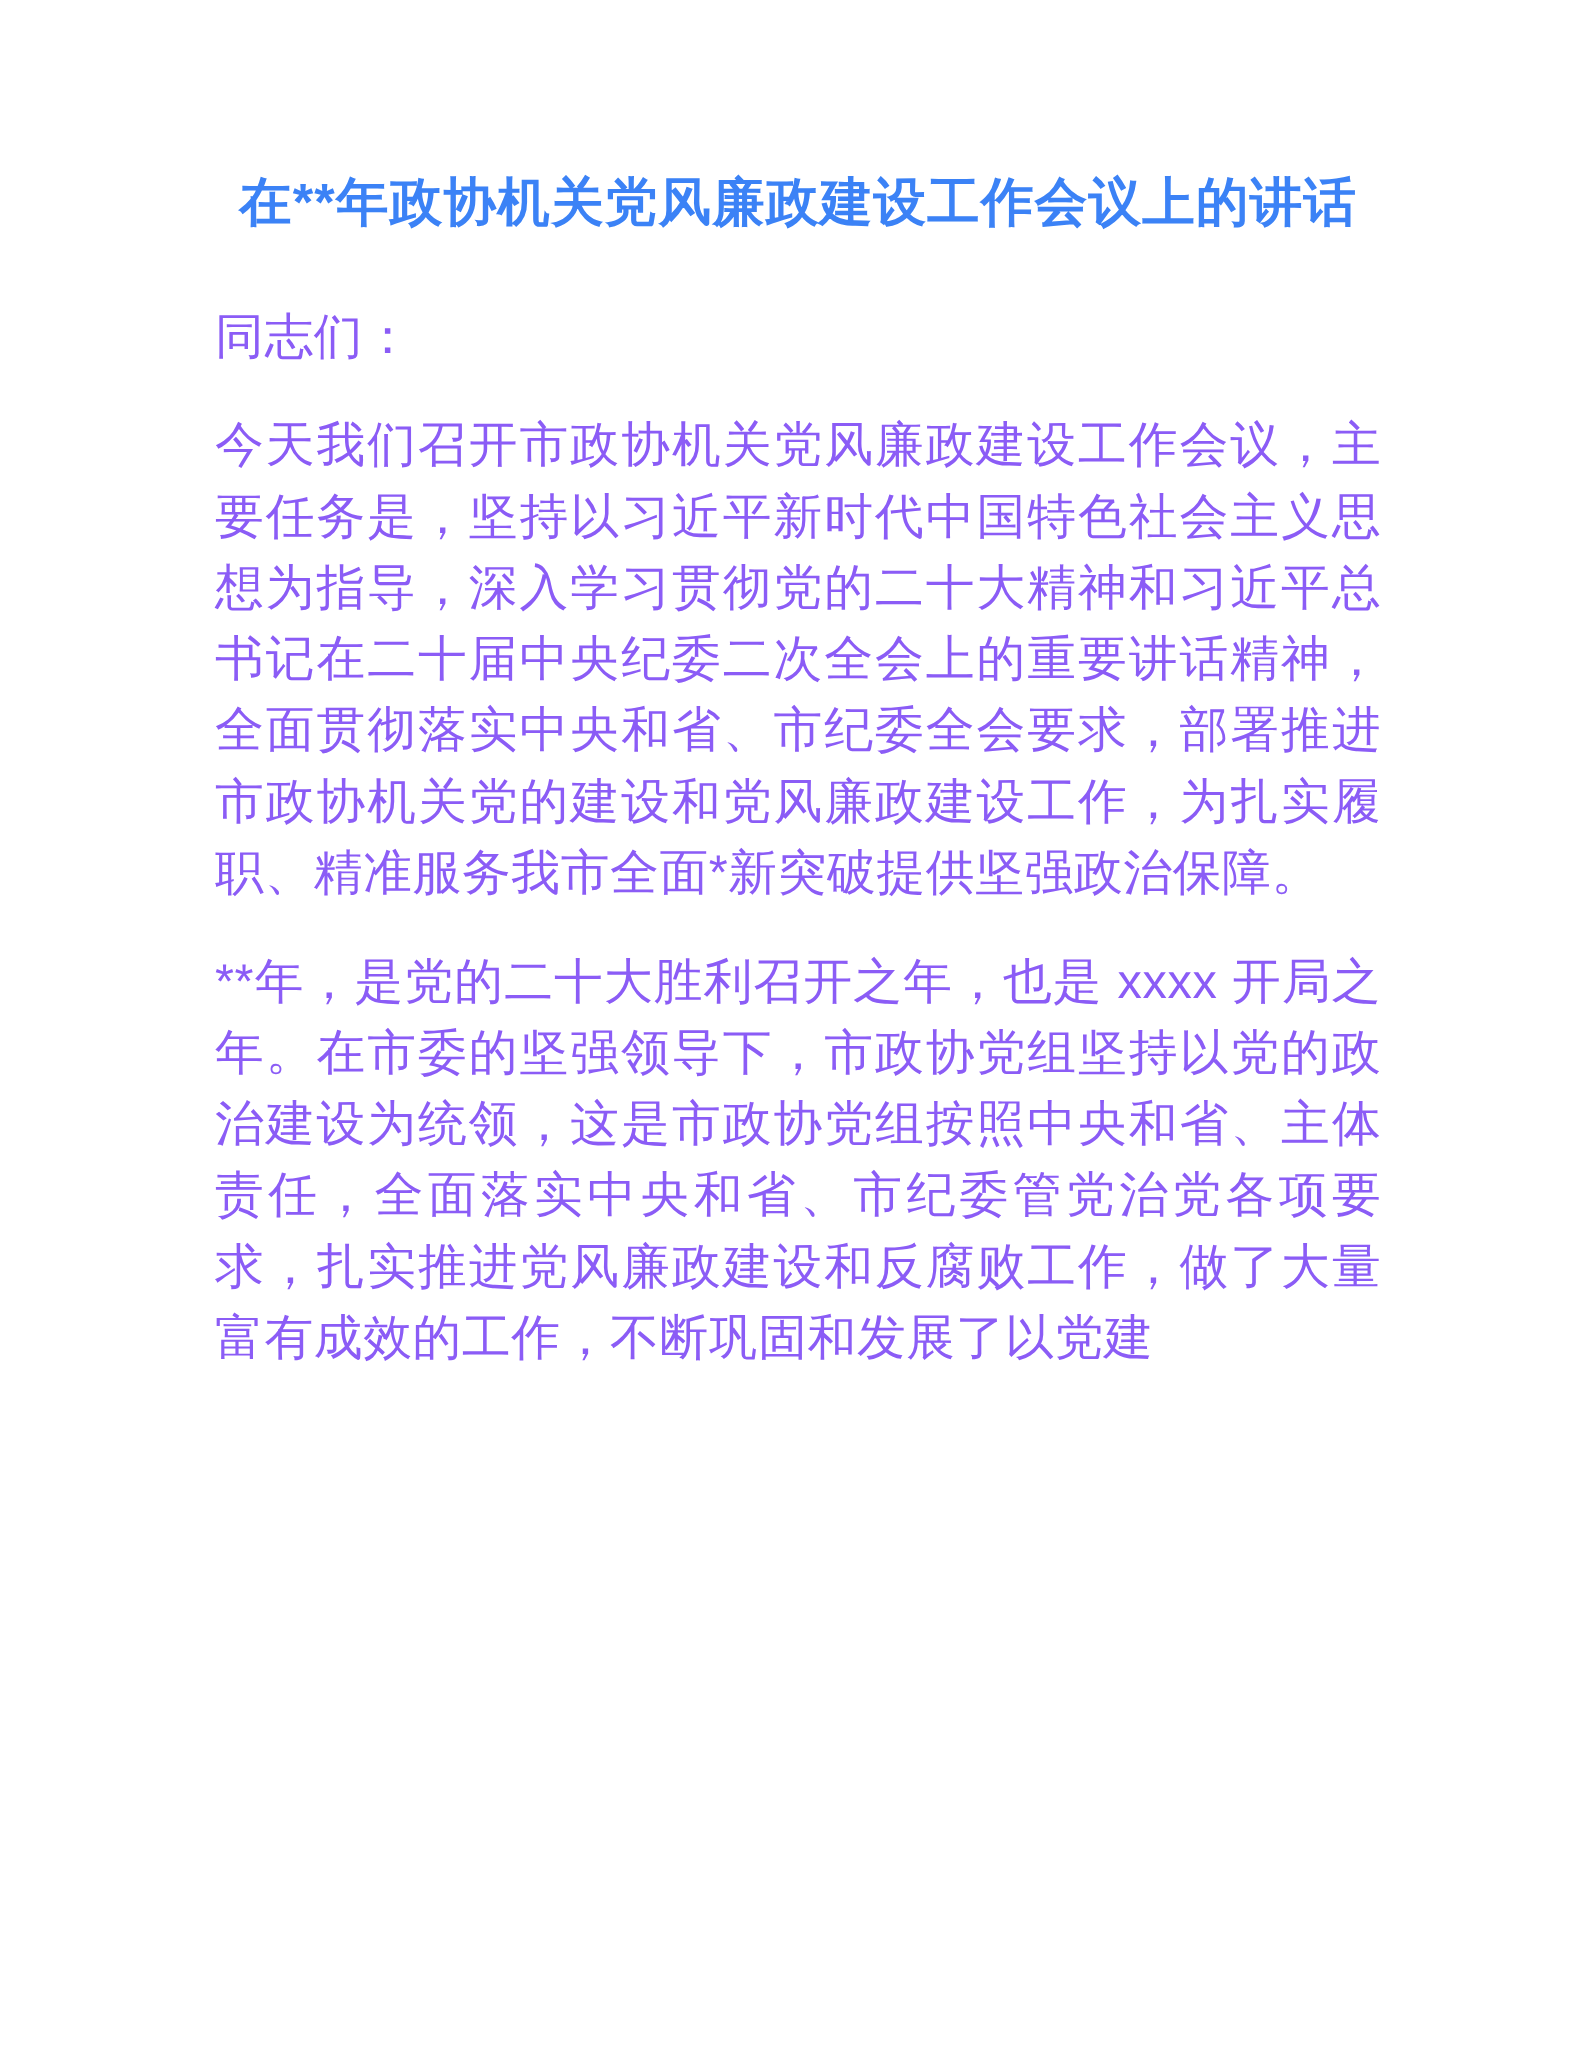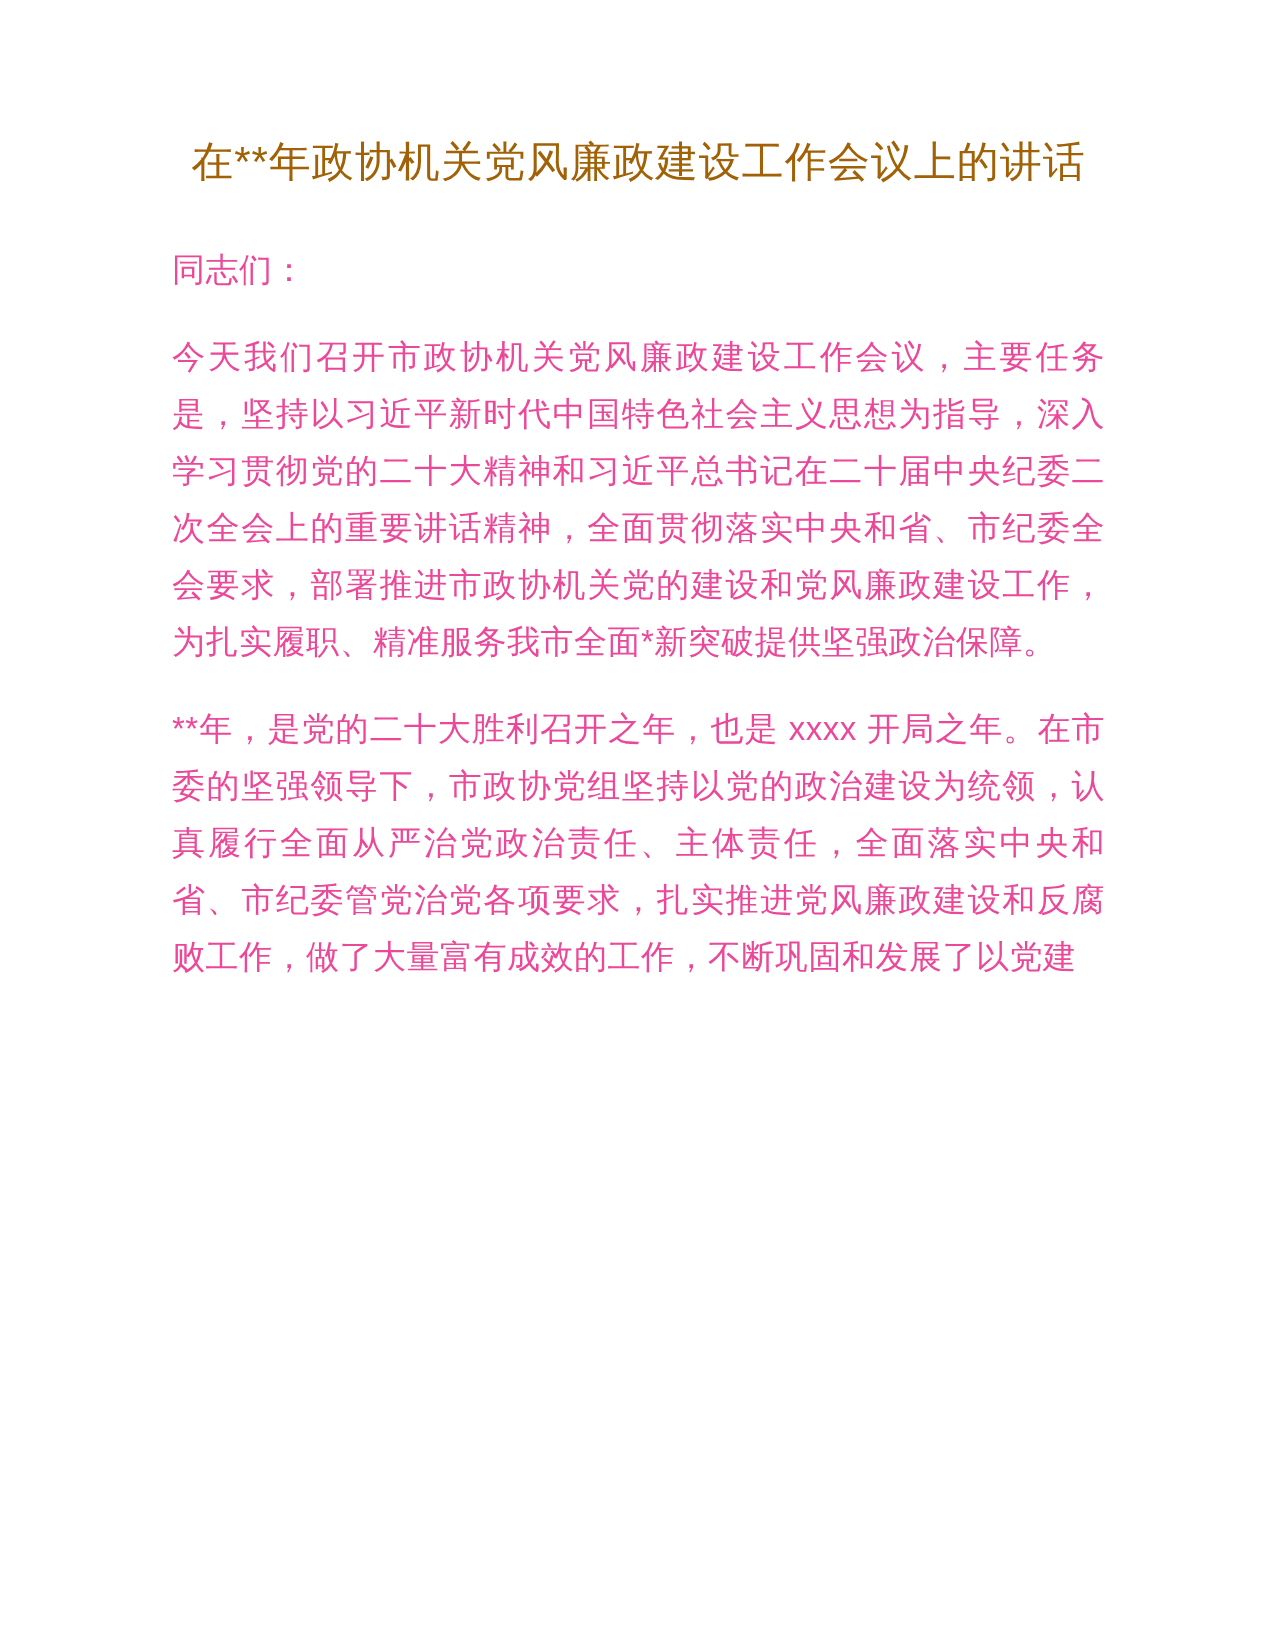--- a/index.html
+++ b/index.html
@@ -15,45 +15,45 @@
     background: #ffffff;
     box-sizing: border-box;
     padding: 128px 170px 0 172px;
     overflow: hidden;
     font-family: "Liberation Sans", "DejaVu Sans", sans-serif;
     color: #1c1c1c;
   }
   .doc-title {
     margin: 0 0 46px 0;
     font-size: 42px;
-    font-weight: 400;
+    font-weight: 700;
     line-height: 1.6;
     text-align: center;
-    color: #a16207;
+    color: #3b82f6;
     letter-spacing: 1px;
   }
   .para {
     margin: 0 0 30px 0;
-    font-size: 33px;
+    font-size: 39px;
     line-height: 57px;
     text-align: justify;
     text-justify: inter-ideograph;
     word-break: break-all;
-    color: #ec4899;
+    color: #8b5cf6;
     letter-spacing: 0.5px;
   }
   .para.salutation {
     text-align: left;
   }
 </style>
 </head>
 <body>
 
 <div class="page">
   <h1 class="doc-title">在**年政协机关党风廉政建设工作会议上的讲话</h1>
 
   <p class="para salutation">同志们：</p>
 
   <p class="para">今天我们召开市政协机关党风廉政建设工作会议，主要任务是，坚持以习近平新时代中国特色社会主义思想为指导，深入学习贯彻党的二十大精神和习近平总书记在二十届中央纪委二次全会上的重要讲话精神，全面贯彻落实中央和省、市纪委全会要求，部署推进市政协机关党的建设和党风廉政建设工作，为扎实履职、精准服务我市全面*新突破提供坚强政治保障。</p>
 
 
-  <p class="para">**年，是党的二十大胜利召开之年，也是 xxxx 开局之年。在市委的坚强领导下，市政协党组坚持以党的政治建设为统领，认真履行全面从严治党政治责任、主体责任，全面落实中央和省、市纪委管党治党各项要求，扎实推进党风廉政建设和反腐败工作，做了大量富有成效的工作，不断巩固和发展了以党建</p>
+  <p class="para">**年，是党的二十大胜利召开之年，也是 xxxx 开局之年。在市委的坚强领导下，市政协党组坚持以党的政治建设为统领，这是市政协党组按照中央和省、主体责任，全面落实中央和省、市纪委管党治党各项要求，扎实推进党风廉政建设和反腐败工作，做了大量富有成效的工作，不断巩固和发展了以党建</p>
 </div>
 
 </body></html>

